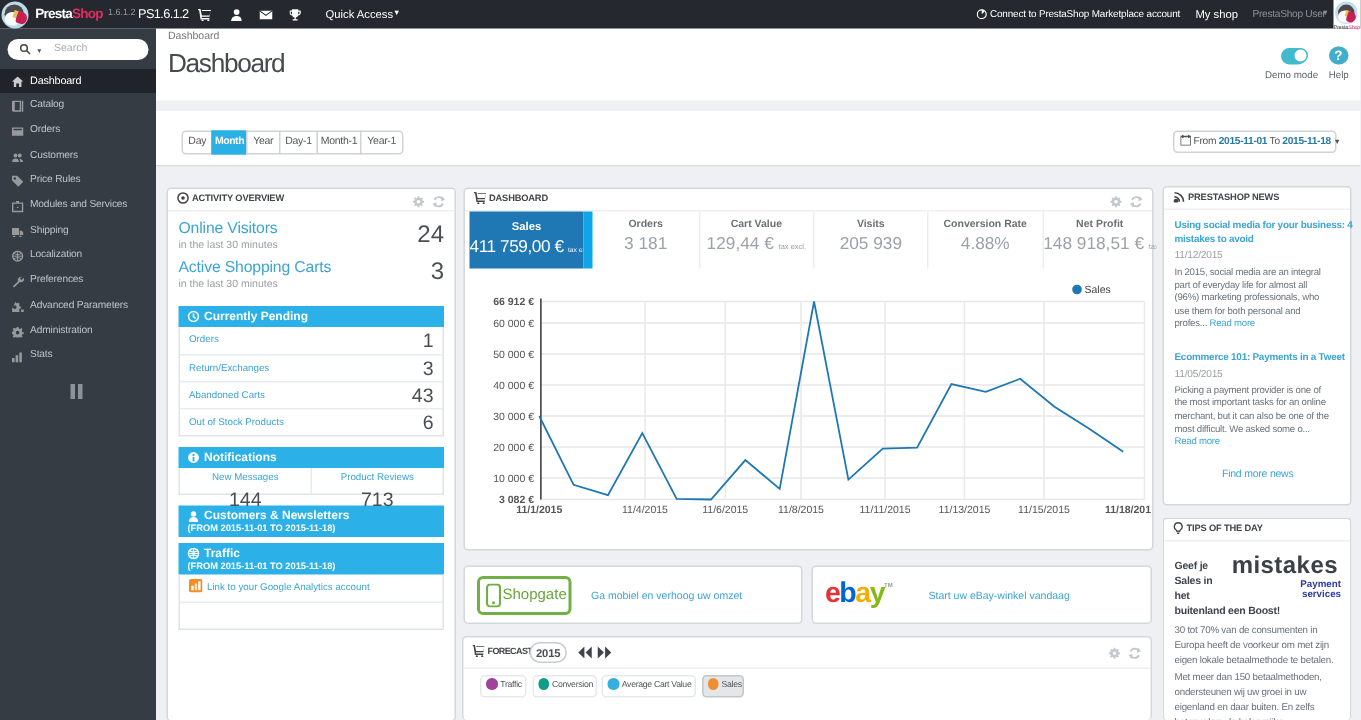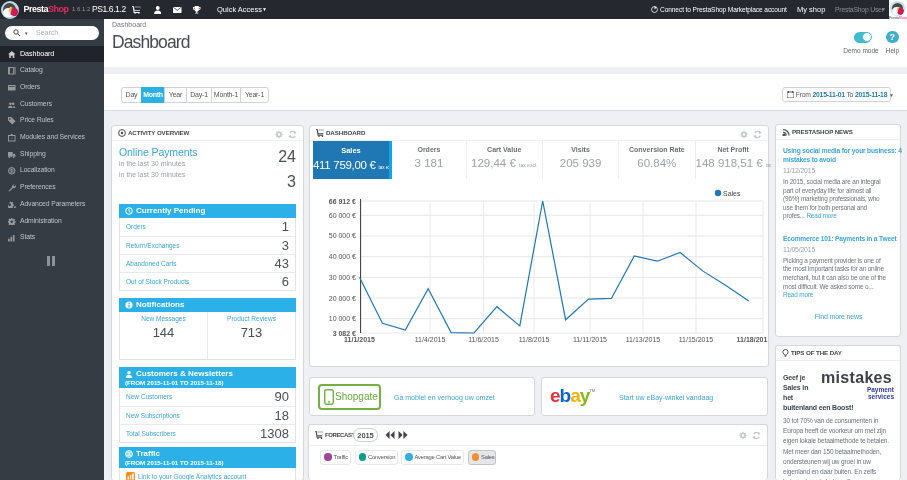--- a/index.html
+++ b/index.html
@@ -204,60 +204,56 @@
           <path d="M4 .8v1.4M4 6.8v1.4M.3 4.5h1.4M6.3 4.5h1.4M1.4 1.9l1 1M5.6 6.1l1 1M6.6 1.9l-1 1M2.4 6.1l-1 1" stroke="#c3c8cc" stroke-width="1.2"></path>
           <path d="M20.3 3.1a3.1 3.1 0 00-5.6.2" fill="none" stroke="#c3c8cc" stroke-width="1.3"></path>
           <path d="M19.6.7l2.1 2.4-2.8 1z" fill="#c3c8cc"></path>
           <path d="M14.7 5.9a3.1 3.1 0 005.6-.2" fill="none" stroke="#c3c8cc" stroke-width="1.3"></path>
           <path d="M15.4 8.3l-2.1-2.4 2.8-1z" fill="#c3c8cc"></path>
         </svg>
   </div>
   <div style="padding:5px 7px 0 7px">
     <div style="height:25px">
       <div style="float:right;font-size:16px;color:#4a4f54;line-height:22px">24</div>
-      <div style="font-size:10.5px;color:#3ca4d3;line-height:13.5px;letter-spacing:-0.1px">Online Payments</div>
+      <div style="font-size:10.5px;color:#3ca4d3;line-height:13.5px;letter-spacing:-0.1px">Online Visitors</div>
       <div style="font-size:7px;color:#9aa0a5">in the last 30 minutes</div>
     </div>
     <div style="height:27px">
       <div style="float:right;font-size:16px;color:#4a4f54;line-height:22px">3</div>
+      <div style="font-size:10.5px;color:#3ca4d3;line-height:15px;letter-spacing:-0.1px">Active Shopping Carts</div>
       <div style="font-size:7px;color:#9aa0a5">in the last 30 minutes</div>
     </div>
     <div class="bluehead" style="margin-top:6px"><svg style="vertical-align:-1.5px;margin-right:3px" width="8" height="8" viewBox="0 0 8 8">
             <circle cx="4" cy="4" r="3.3" fill="none" stroke="#fff" stroke-width="1"></circle>
             <path d="M4 2v2.3l1.5 1" stroke="#fff" stroke-width="1" fill="none"></path>
           </svg>Currently Pending</div>
     <div class="sect">
       <div class="trow">Orders<span class="val">1</span></div>
       <div class="trow">Return/Exchanges<span class="val">3</span></div>
       <div class="trow">Abandoned Carts<span class="val">43</span></div>
       <div class="trow">Out of Stock Products<span class="val">6</span></div>
     </div>
     <div class="bluehead" style="margin-top:7px"><svg style="vertical-align:-1.5px;margin-right:3px" width="8" height="8" viewBox="0 0 8 8">
             <circle cx="4" cy="4" r="3.6" fill="#fff"></circle>
             <rect x="3.4" y="1.6" width="1.2" height="1.4" fill="#2bb1e7"></rect>
             <rect x="3.4" y="3.6" width="1.2" height="3" fill="#2bb1e7"></rect>
           </svg>Notifications</div>
-    <div class="sect" style="height:48px;display:flex">
+    <div class="sect" style="height:18px;display:flex">
       <div style="flex:1;text-align:center;border-right:1px solid #e8ebee">
         <div style="font-size:6.5px;color:#3ca4d3;margin-top:3px">New Messages</div>
         <div style="font-size:13px;color:#4a4f54;margin-top:3px">144</div>
       </div>
       <div style="flex:1;text-align:center">
         <div style="font-size:6.5px;color:#3ca4d3;margin-top:3px">Product Reviews</div>
         <div style="font-size:13px;color:#4a4f54;margin-top:3px">713</div>
       </div>
     </div>
     <div class="bluehead" style="margin-top:7px"><svg style="vertical-align:-1.5px;margin-right:3px" width="8" height="8" viewBox="0 0 9 9">
             <path fill="#fff" d="M4.5 1a2 2 0 110 4 2 2 0 010-4zM1 9c0-2.4 1.5-3.7 3.5-3.7S8 6.6 8 9z"></path>
           </svg>Customers &amp; Newsletters<span class="sub">(FROM 2015-11-01 TO 2015-11-18)</span></div>
-    <div class="sect">
-      <div class="trow">New Customers<span class="val">90</span></div>
-      <div class="trow">New Subscriptions<span class="val">18</span></div>
-      <div class="trow">Total Subscribers<span class="val">1308</span></div>
-    </div>
     <div class="bluehead" style="margin-top:4px"><svg style="vertical-align:-1.5px;margin-right:3px" width="8" height="8" viewBox="0 0 8 8">
             <circle cx="4" cy="4" r="3.4" fill="none" stroke="#fff" stroke-width="1"></circle>
             <path d="M4 .6v6.8M.6 4h6.8M1.2 2a4.6 4.6 0 005.6 0M1.2 6a4.6 4.6 0 015.6 0" stroke="#fff" stroke-width=".8" fill="none"></path>
           </svg>Traffic<span class="sub">(FROM 2015-11-01 TO 2015-11-18)</span></div>
     <div class="sect">
       <div class="trow"><svg style="vertical-align:-2px;margin-right:3px" width="9" height="9" viewBox="0 0 9 9">
               <rect width="9" height="9" rx="1.5" fill="#f68e1f"></rect>
               <rect x="1.5" y="4.5" width="1.6" height="3" fill="#fff"></rect>
               <rect x="3.8" y="3" width="1.6" height="4.5" fill="#fce3c3"></rect>
               <rect x="6.1" y="1.5" width="1.6" height="6" fill="#fff"></rect>
@@ -278,35 +274,35 @@
           <path d="M19.6.7l2.1 2.4-2.8 1z" fill="#c3c8cc"></path>
           <path d="M14.7 5.9a3.1 3.1 0 005.6-.2" fill="none" stroke="#c3c8cc" stroke-width="1.3"></path>
           <path d="M15.4 8.3l-2.1-2.4 2.8-1z" fill="#c3c8cc"></path>
         </svg>
   </div>
   <div id="kpis" style="position:absolute;left:0;top:15px;width:458px;height:38px">
         <div style="position:absolute;left:3px;top:0;width:76px;height:38px;background:#1f77b4;color:#fff;text-align:center;overflow:hidden">
           <div style="font-size:7.5px;font-weight:bold;margin-top:5px">Sales</div>
           <div style="font-size:11.5px;margin-top:4px;white-space:nowrap;letter-spacing:-0.3px">411 759,00 € <span style="font-size:4.5px;letter-spacing:0">tax exc</span></div>
         </div>
-        <div style="position:absolute;left:79.3px;top:0;width:76.3px;height:38px;border-left:3px solid #0ea5e9;text-align:center;overflow:hidden">
+        <div style="position:absolute;left:79.3px;top:0;width:76.3px;height:38px;border-left:6px solid #0ea5e9;text-align:center;overflow:hidden">
           <div style="font-size:7px;font-weight:bold;color:#6a7075;margin-top:5px;white-space:nowrap">Orders</div>
           <div style="font-size:11.5px;color:#9ba1a6;margin-top:4px;white-space:nowrap">3 181</div>
         </div>
         <div style="position:absolute;left:155.6px;top:0;width:76.3px;height:38px;border-left:1px solid #ebedef;text-align:center;overflow:hidden">
           <div style="font-size:7px;font-weight:bold;color:#6a7075;margin-top:5px;white-space:nowrap">Cart Value</div>
           <div style="font-size:11.5px;color:#9ba1a6;margin-top:4px;white-space:nowrap">129,44 € <span style="font-size:5px">tax excl.</span></div>
         </div>
         <div style="position:absolute;left:231.89999999999998px;top:0;width:76.3px;height:38px;border-left:1px solid #ebedef;text-align:center;overflow:hidden">
           <div style="font-size:7px;font-weight:bold;color:#6a7075;margin-top:5px;white-space:nowrap">Visits</div>
           <div style="font-size:11.5px;color:#9ba1a6;margin-top:4px;white-space:nowrap">205 939</div>
         </div>
         <div style="position:absolute;left:308.2px;top:0;width:76.3px;height:38px;border-left:1px solid #ebedef;text-align:center;overflow:hidden">
           <div style="font-size:7px;font-weight:bold;color:#6a7075;margin-top:5px;white-space:nowrap">Conversion Rate</div>
-          <div style="font-size:11.5px;color:#9ba1a6;margin-top:4px;white-space:nowrap">60.84%</div>
+          <div style="font-size:11.5px;color:#9ba1a6;margin-top:4px;white-space:nowrap">4.88%</div>
         </div>
         <div style="position:absolute;left:384.5px;top:0;width:76.3px;height:38px;border-left:1px solid #ebedef;text-align:center;overflow:hidden">
           <div style="font-size:7px;font-weight:bold;color:#6a7075;margin-top:5px;white-space:nowrap">Net Profit</div>
           <div style="font-size:11.5px;color:#9ba1a6;margin-top:4px;white-space:nowrap">148 918,51 € <span style="font-size:5px">tax excl</span></div>
         </div>
       </div>
   <svg id="chart" style="position:absolute;left:0;top:53px" width="458" height="172" viewBox="310 178 458 172">
         <line x1="360.6" x2="763" y1="200.005943" y2="200.005943" stroke="#e7e7e7" stroke-width="1"></line>
         <line x1="360.6" x2="763" y1="214.2992678" y2="214.2992678" stroke="#e7e7e7" stroke-width="1"></line>
         <line x1="360.6" x2="763" y1="234.9782678" y2="234.9782678" stroke="#e7e7e7" stroke-width="1"></line>

